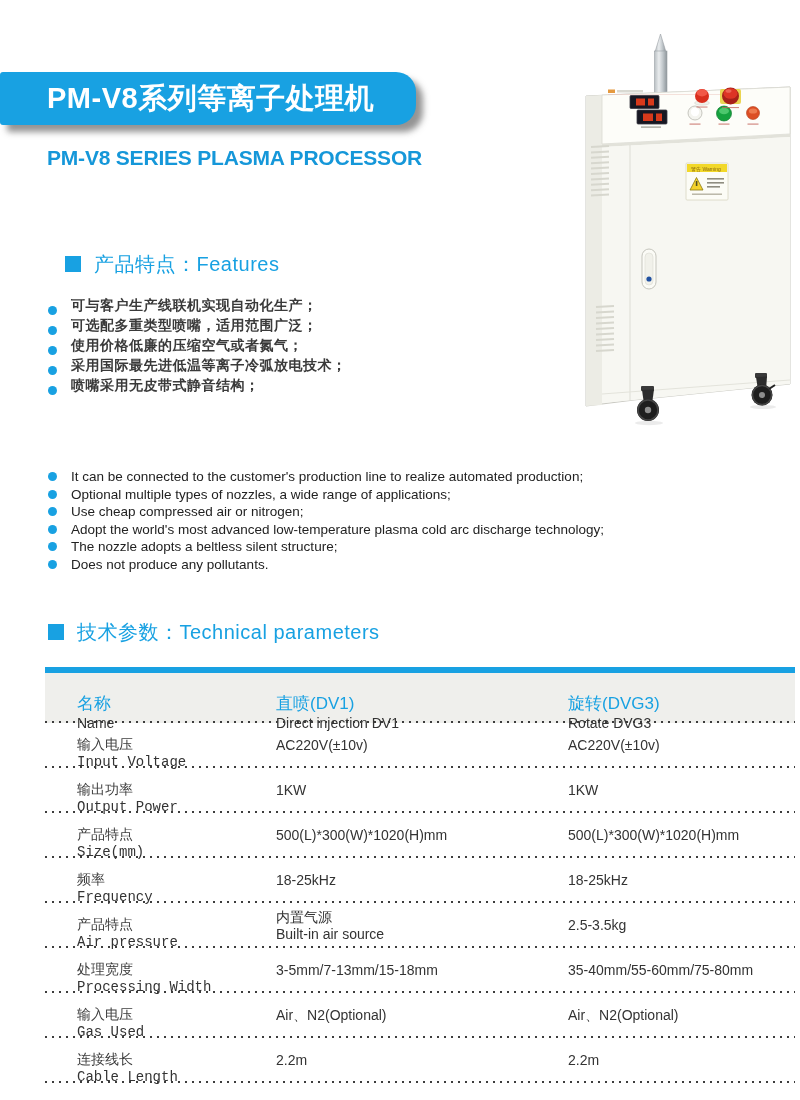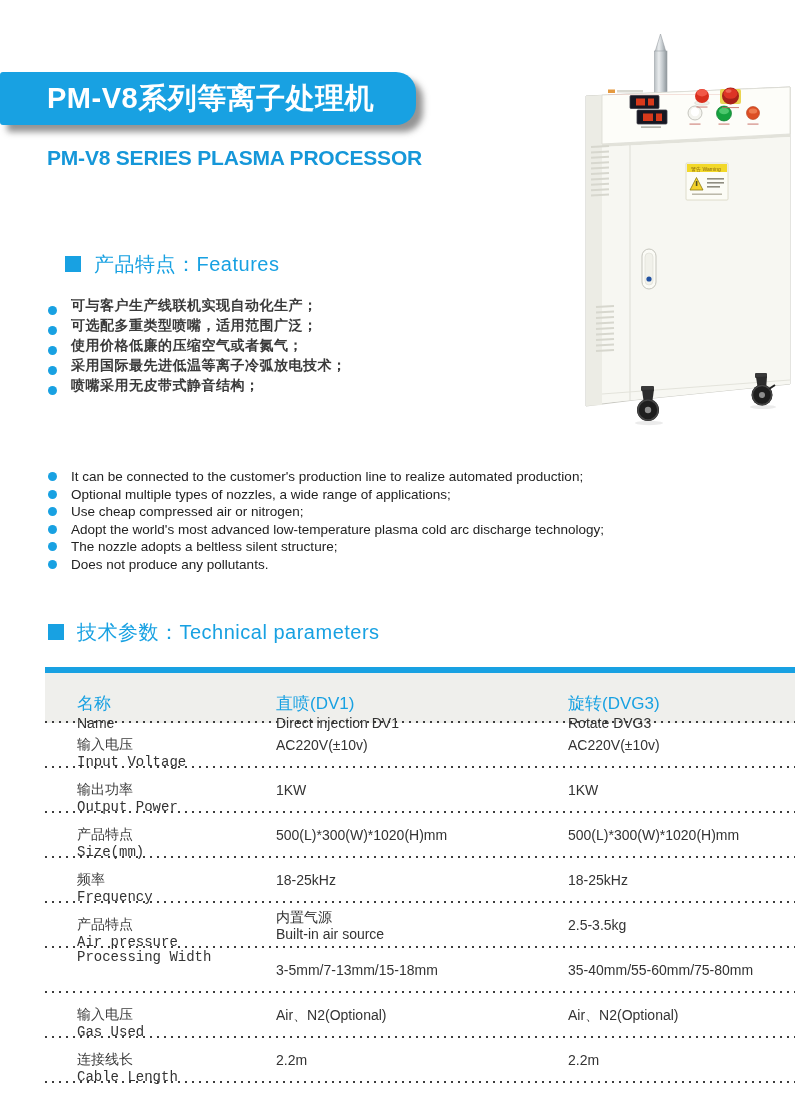--- a/index.html
+++ b/index.html
@@ -325,20 +325,21 @@
           <div class="cell val c2">
             <div>内置气源</div>
             <div>Built-in air source</div>
           </div>
           <div class="cell val c3">
             <div>2.5-3.5kg</div>
           </div>
         </div>
         <div class="trow">
           <div class="cell c1">
+            <div class="cn">处理宽度</div>
             <div class="en">Processing Width</div>
           </div>
           <div class="cell val c2">
             <div>3-5mm/7-13mm/15-18mm</div>
           </div>
           <div class="cell val c3">
             <div>35-40mm/55-60mm/75-80mm</div>
           </div>
         </div>
         <div class="trow">

